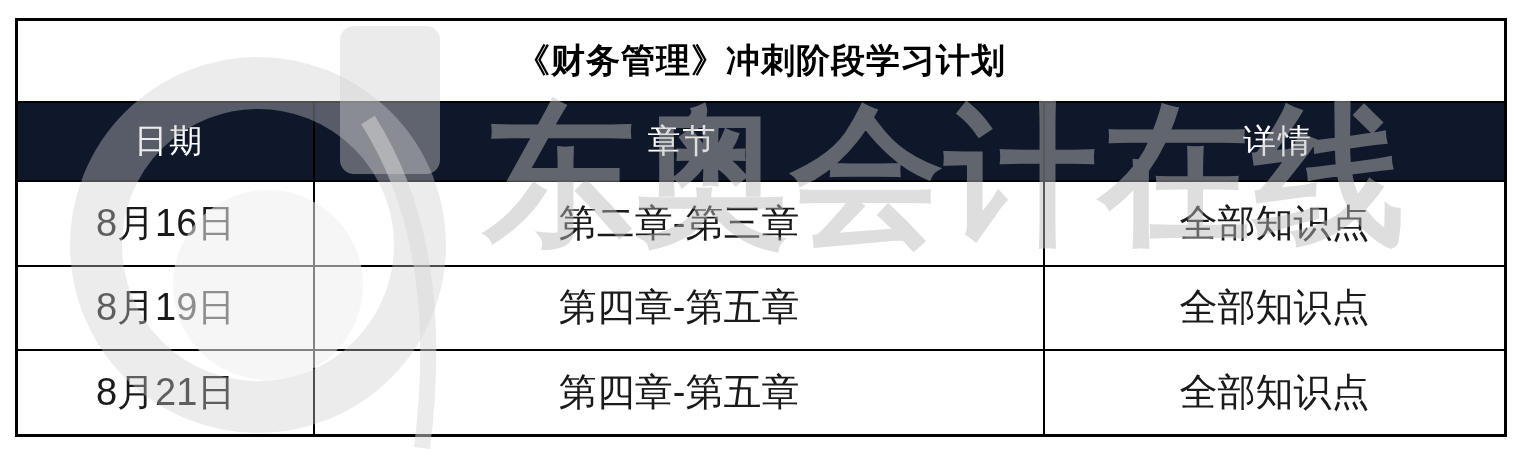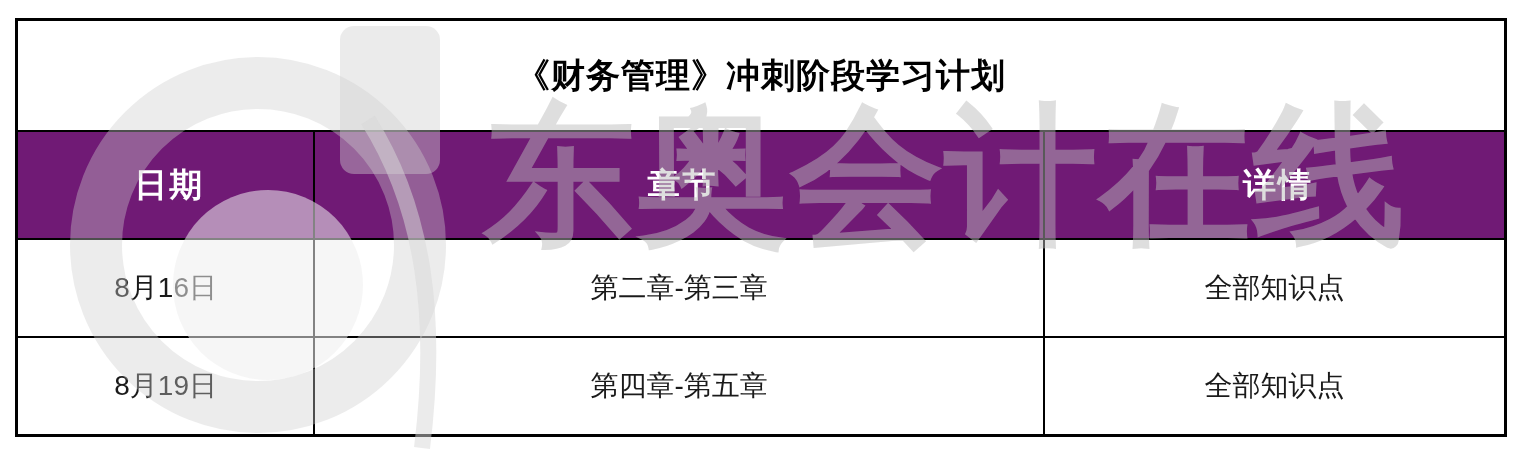--- a/index.html
+++ b/index.html
@@ -33,30 +33,30 @@
   table.plan { border: 3px solid #000000; }
   tr.title-row td {
     height: 49px;
     font-size: 34px;
     font-weight: 800;
     color: #000000;
     letter-spacing: 1px;
   }
   tr.header-row th {
     height: 48px;
-    background: #701a75;
+    background: #0f172a;
     color: #ffffff;
     font-size: 33px;
-    font-weight: 700;
+    font-weight: 400;
     letter-spacing: 2px;
     padding-left: 7px;
   }
   tr.data-row td {
     height: 43px;
-    font-size: 28px;
+    font-size: 38px;
     font-weight: 400;
     color: #1a1a1a;
   }
   
   .watermark {
     position: absolute;
     inset: 0;
     z-index: 5;
     pointer-events: none;
   }
@@ -107,20 +107,25 @@
       <tr class="data-row">
         <td>8月16日</td>
         <td>第二章-第三章</td>
         <td>全部知识点</td>
       </tr>
       <tr class="data-row">
         <td>8月19日</td>
         <td>第四章-第五章</td>
         <td>全部知识点</td>
       </tr>
+      <tr class="data-row">
+        <td>8月21日</td>
+        <td>第四章-第五章</td>
+        <td>全部知识点</td>
+      </tr>
     </tbody>
   </table>
 
   <div class="watermark">
     <svg class="wm-logo" width="1520" height="452" viewBox="0 0 1520 452">
 
       <circle cx="258" cy="245" r="162" fill="none" stroke="rgba(205,205,205,0.38)" stroke-width="52"></circle>
 
       <circle cx="268" cy="285" r="95" fill="rgba(238,238,238,0.55)"></circle>
 

